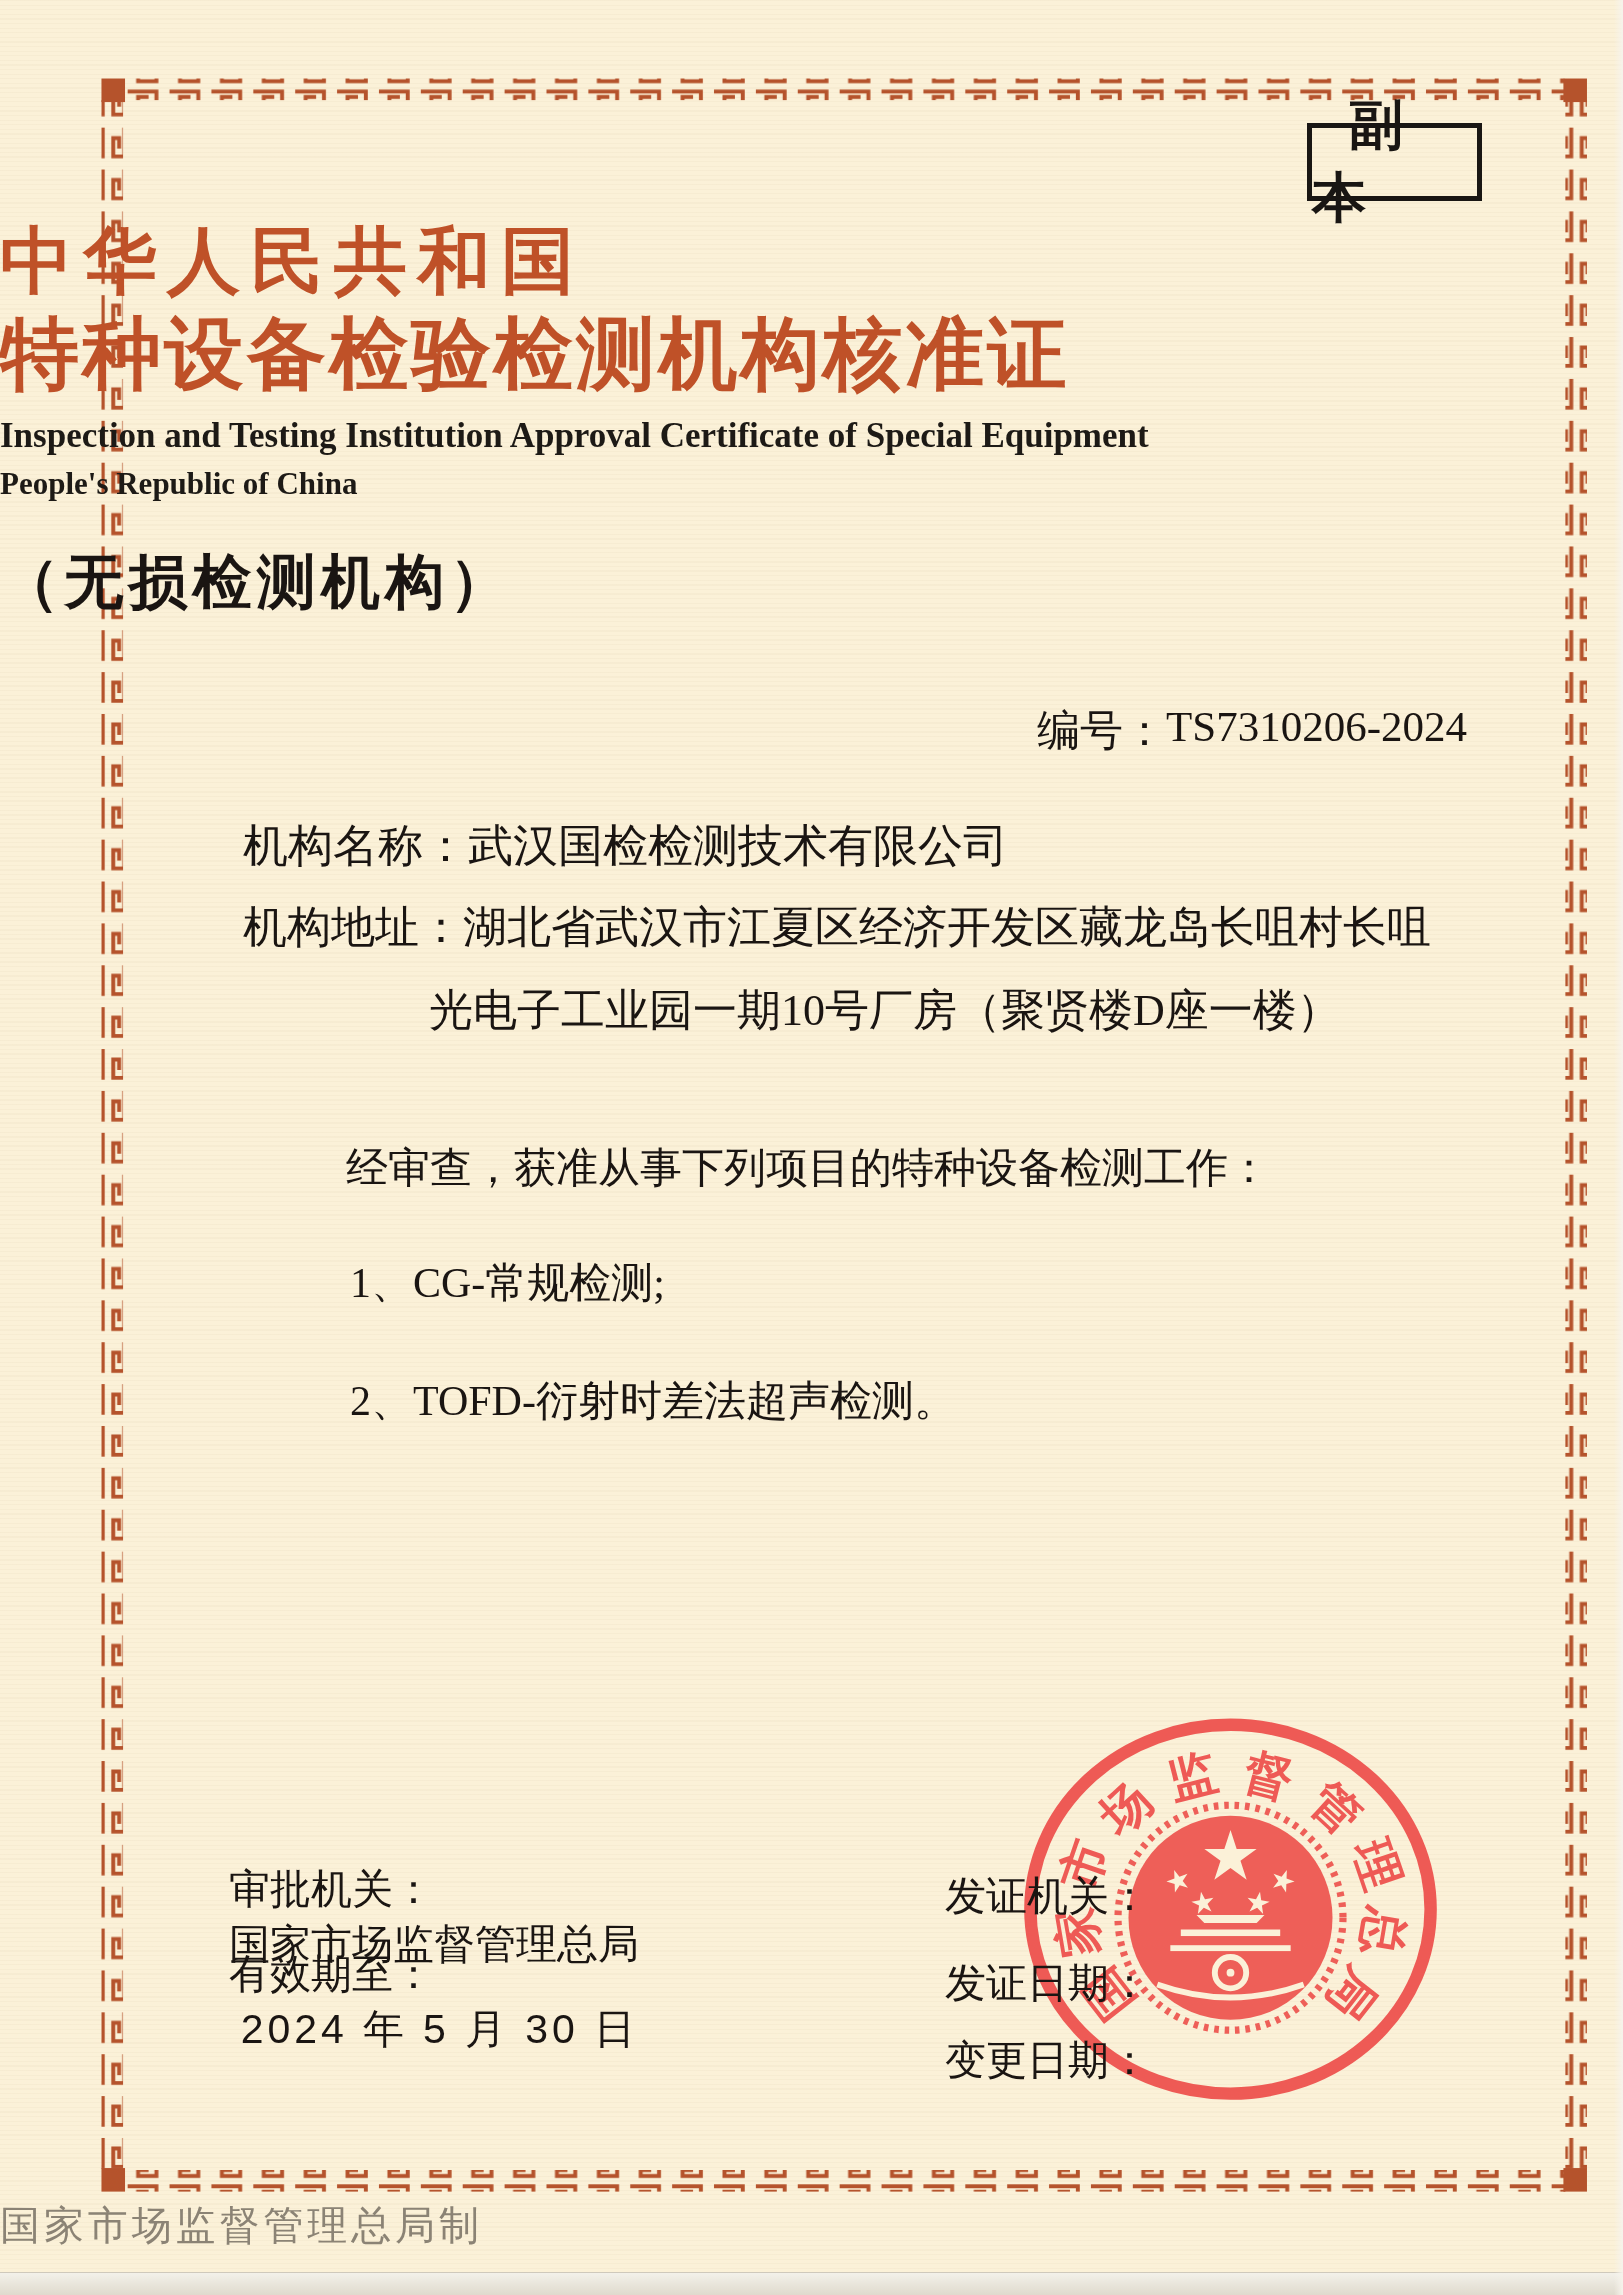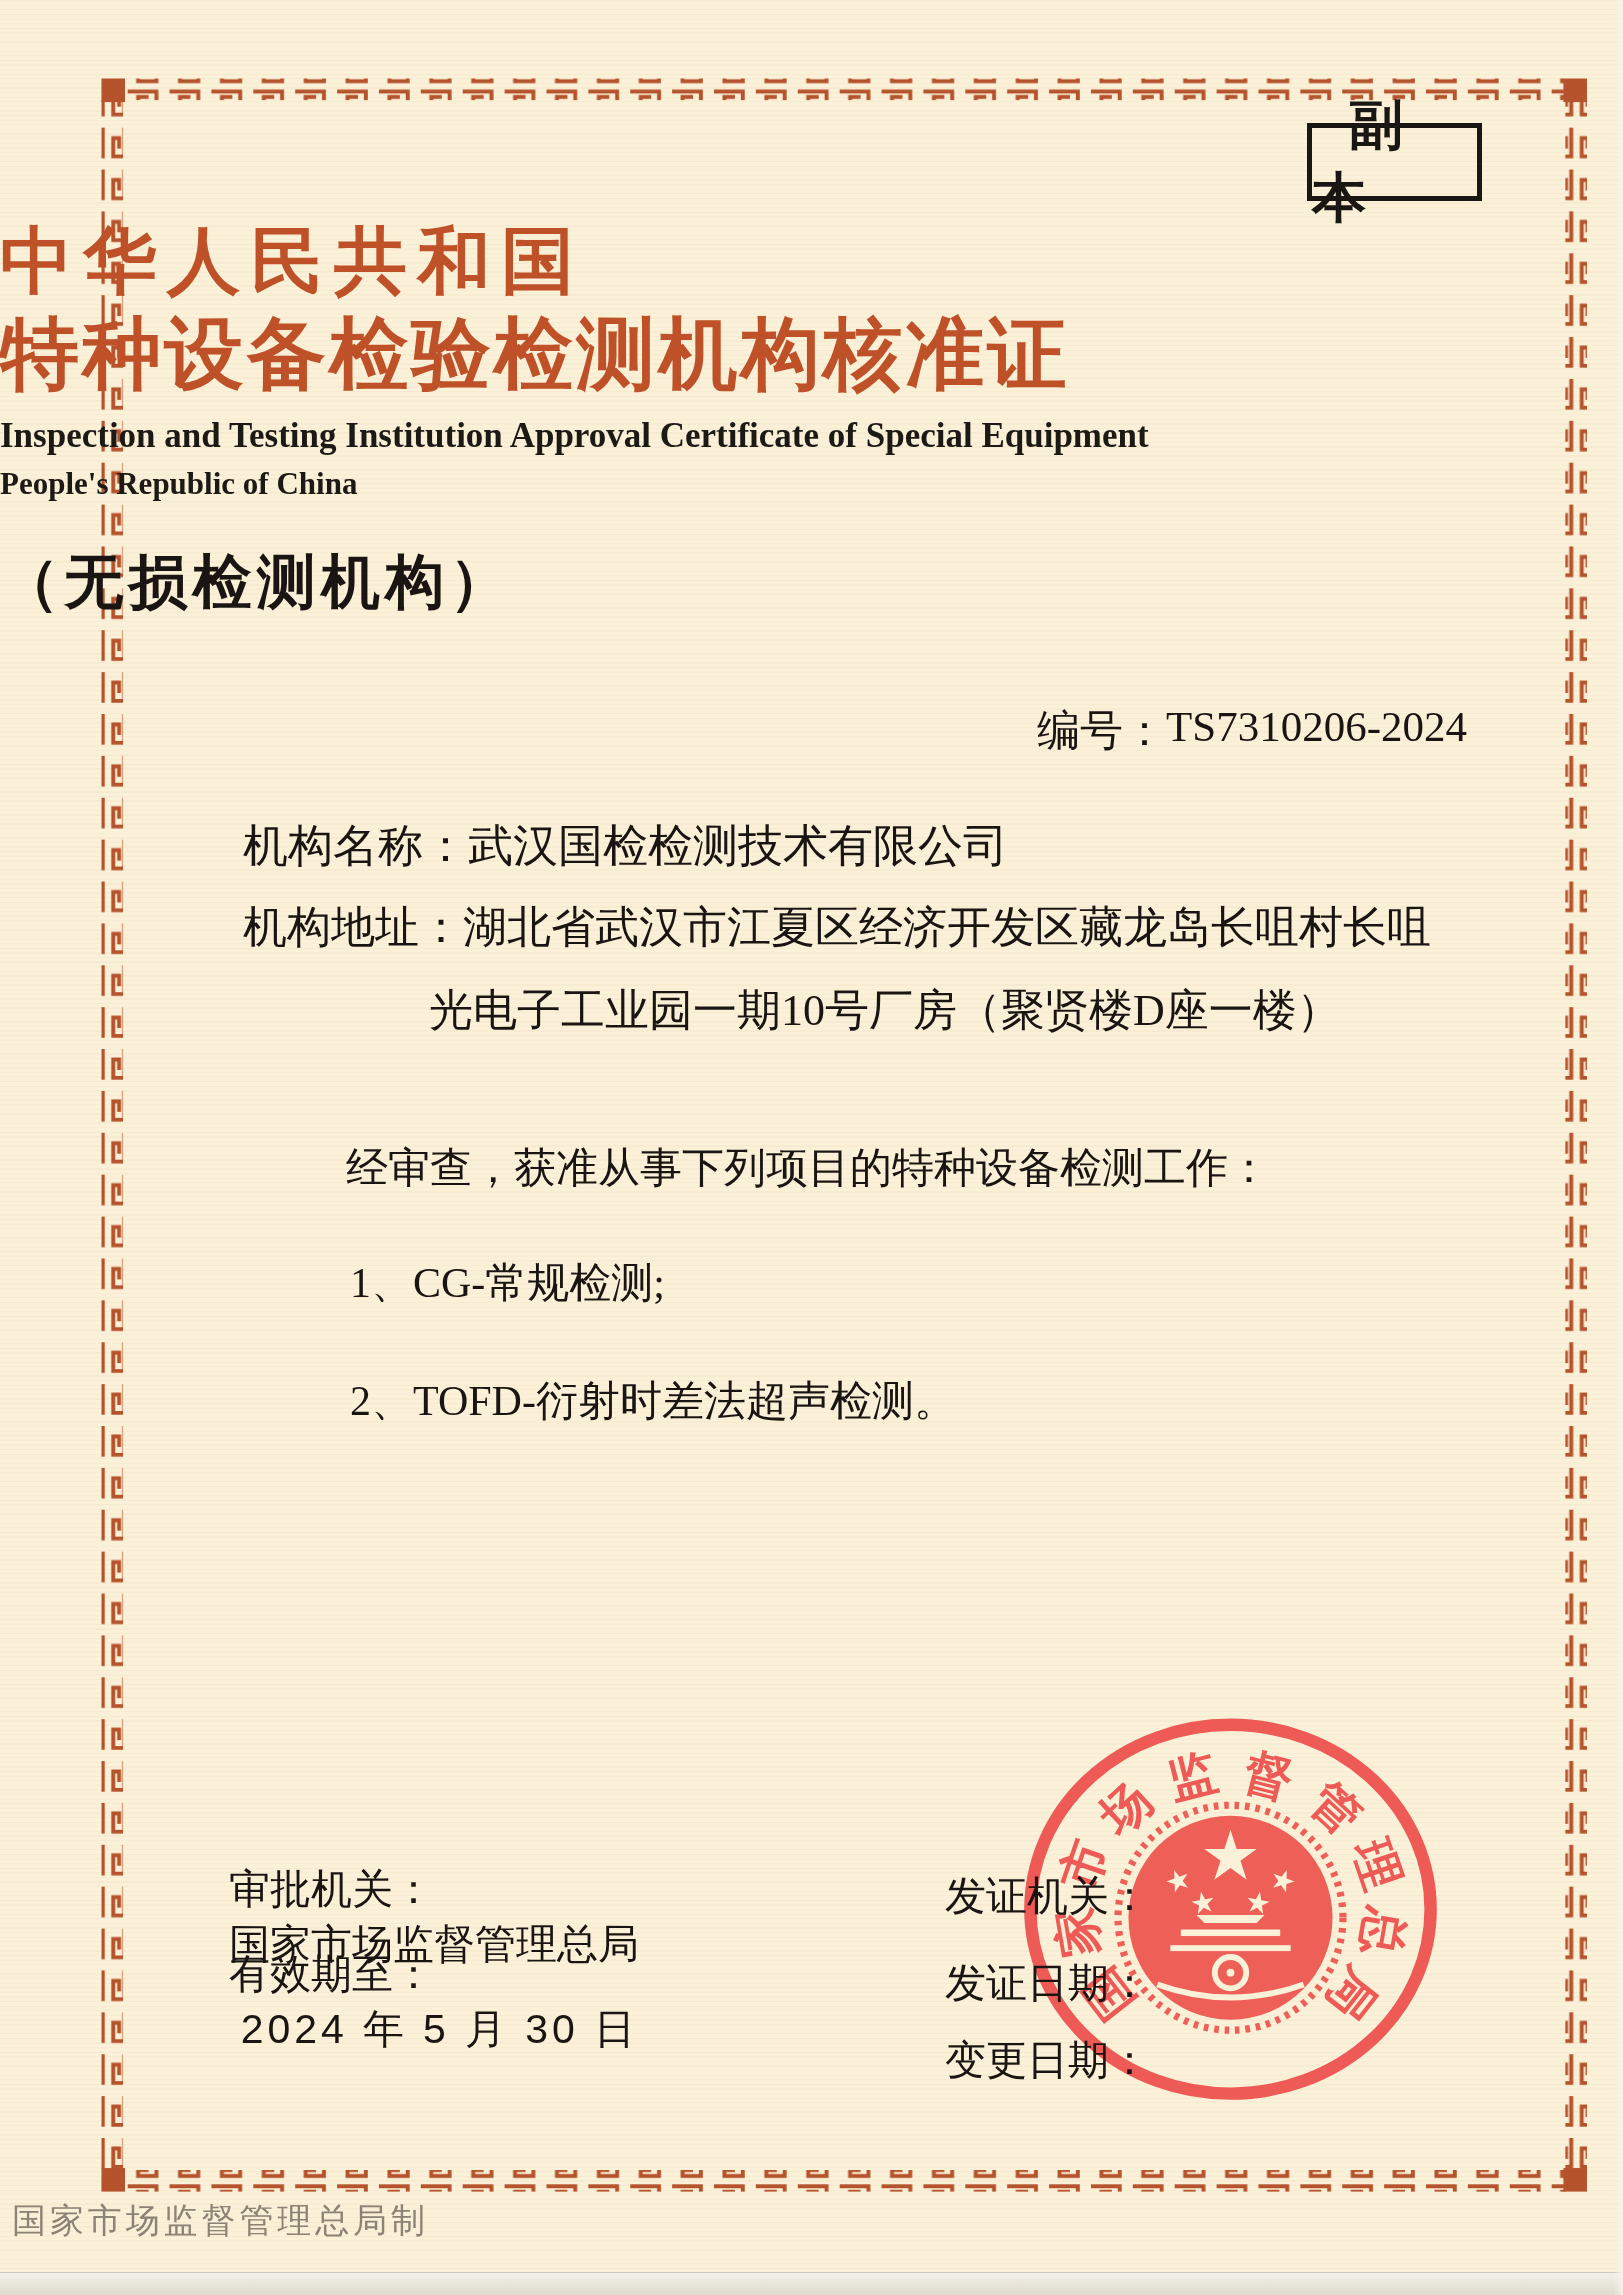--- a/index.html
+++ b/index.html
@@ -46,23 +46,22 @@
   .fl-valid  {left:229px;top:1947px;}
   .fr-issuer {left:945px;top:1869px;}
   .fr-issued {left:945px;top:1956px;}
   .fr-changed{left:945px;top:2033px;}
   .dateval{
     font-family:"Liberation Sans","DejaVu Sans",sans-serif;
     font-weight:500;letter-spacing:3.9px;
   }
   .gap-s{margin-left:11.8px;} .gap-m{margin-left:68px;} .gap-xs{margin-left:25px;}
   .made-by{
-    top:2198px;font-size:34px;letter-spacing:3.9px;color:#8b8375;z-index:3;
+    top:2198px;font-size:40px;letter-spacing:3.9px;color:#8b8375;z-index:3;
     font-family:Liberation Sans, sans-serif;
-    margin-left:12px;
   }
   
   #seal-svg{position:absolute;left:1016px;top:1716px;z-index:2;}
   .seal-char{
     font-size:74px;font-weight:700;fill:#ee5a55;
     text-anchor:middle;dominant-baseline:central;
     font-family:"Liberation Serif","DejaVu Serif",serif;
   }
   
   .scan-bottom{left:0;right:0;bottom:0;height:22px;z-index:6;

